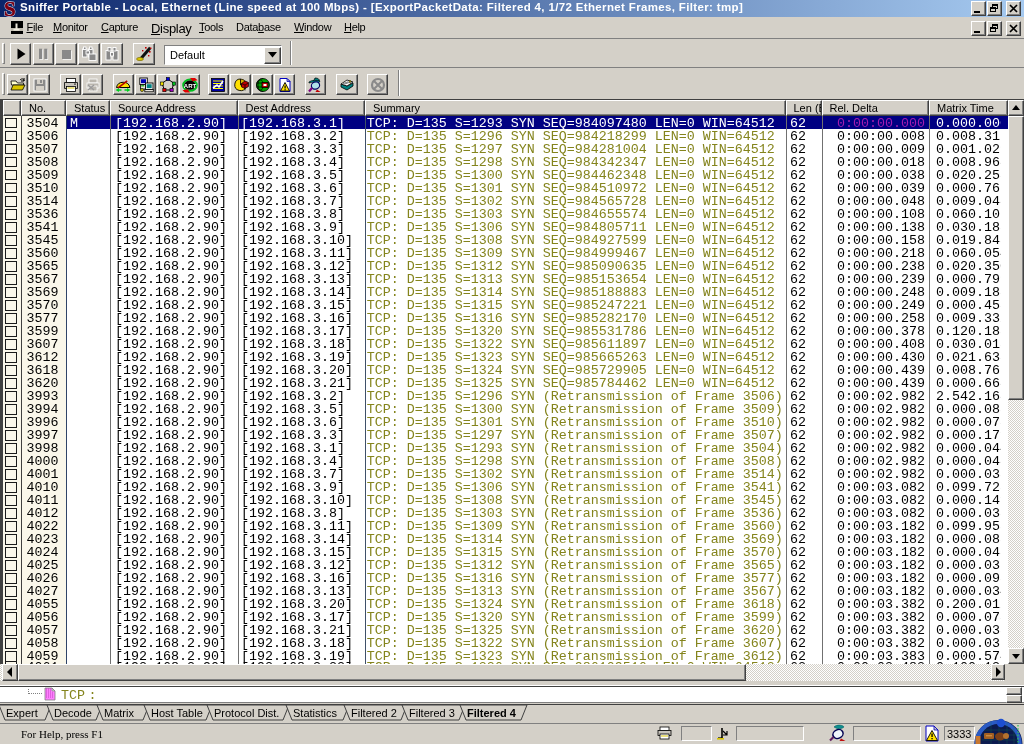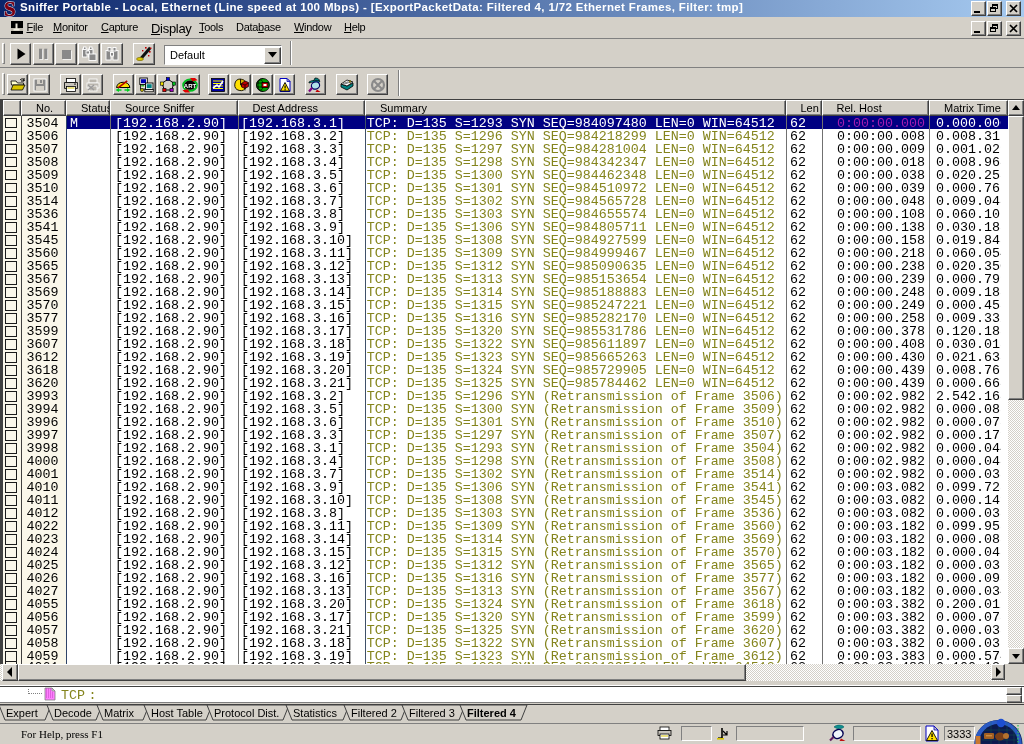--- a/index.html
+++ b/index.html
@@ -2,21 +2,21 @@
 <html><head><meta charset="utf-8">
 <style>
 * { margin:0; padding:0; box-sizing:border-box; }
 html,body { width:1024px; height:744px; overflow:hidden; }
 body { position:relative; background:#d4d0c8; font-family:"Liberation Sans",sans-serif; }
 .ab { position:absolute; }
 .btn { position:absolute; background:#d4d0c8; border-top:1px solid #fff; border-left:1px solid #fff; border-right:1px solid #404040; border-bottom:1px solid #404040; box-shadow:inset -1px -1px 0 #808080; }
 .sunk { position:absolute; border-top:1px solid #808080; border-left:1px solid #808080; border-right:1px solid #fff; border-bottom:1px solid #fff; }
 .mono { font-family:"Liberation Mono",monospace; font-size:13.33px; }
 pre.colv { position:absolute; font-family:"Liberation Mono",monospace; font-size:13.33px; line-height:13.02px; color:#000; margin:0; }
-.hdrcell { position:absolute; top:100px; height:16px; background:#d4d0c8; border-top:1px solid #fff; border-left:1px solid #fff; border-right:1px solid #404040; border-bottom:1px solid #404040; box-shadow:inset -1px -1px 0 #808080; font-size:11px; color:#000; padding:1px 0 0 14px; overflow:hidden; white-space:nowrap; }
+.hdrcell { position:absolute; top:100px; height:16px; background:#d4d0c8; border-top:1px solid #fff; border-left:1px solid #fff; border-right:1px solid #404040; border-bottom:1px solid #404040; box-shadow:inset -1px -1px 0 #808080; font-size:11px; color:#000; padding:1px 0 0 7px; overflow:hidden; white-space:nowrap; }
 .vline { position:absolute; width:1px; background:#707070; }
 .dither { background-image:repeating-conic-gradient(#ffffff 0% 25%, #d4d0c8 0% 50%); background-size:2px 2px; }
 </style></head>
 <body>
 
 <div class="ab" style="left:0;top:0;width:1024px;height:17px;background:linear-gradient(90deg,#0a246a,#a6caf0);"></div>
 <svg class="ab" style="left:2px;top:0px" width="17" height="17" viewBox="0 0 17 17">
 <text x="2" y="15.5" font-family="Liberation Serif,serif" font-size="21" font-weight="bold" fill="#7a0012" stroke="#d0d0e0" stroke-width="1.3" paint-order="stroke">S</text>
 <text x="2" y="15.5" font-family="Liberation Serif,serif" font-size="21" font-weight="bold" fill="#7a0012">S</text>
 </svg>
@@ -247,25 +247,25 @@
   </svg>
 <div class="ab" style="left:397.5px;top:70px;width:1px;height:26px;background:#808080"></div>
 <div class="ab" style="left:398.5px;top:70px;width:1px;height:26px;background:#fff"></div>
 <div class="ab" style="left:0;top:98.5px;width:1024px;height:1.5px;background:#404040"></div>
 <div class="ab" style="left:0;top:99px;width:2.5px;height:565px;background:#404040"></div>
 <div class="ab" style="left:2.5px;top:116px;width:1005.5px;height:547.5px;background:#fff;"></div>
 <div class="ab" style="left:2.5px;top:116px;width:63.5px;height:547.5px;background:#faf7ea;"></div>
 <div class="hdrcell" style="left:2.5px;width:18.5px;"></div>
 <div class="hdrcell" style="left:21px;width:45px;">No.</div>
 <div class="hdrcell" style="left:66px;width:44px;">Status</div>
-<div class="hdrcell" style="left:110px;width:127.5px;">Source Sniffer</div>
+<div class="hdrcell" style="left:110px;width:127.5px;">Source Address</div>
 <div class="hdrcell" style="left:237.5px;width:127.5px;">Dest Address</div>
 <div class="hdrcell" style="left:365px;width:420.5px;">Summary</div>
 <div class="hdrcell" style="left:785.5px;width:36.0px;">Len (B)</div>
-<div class="hdrcell" style="left:821.5px;width:107.5px;">Rel. Host</div>
+<div class="hdrcell" style="left:821.5px;width:107.5px;">Rel. Delta</div>
 <div class="hdrcell" style="left:929px;width:79px;">Matrix Time</div>
 <div class="ab" style="left:66px;top:116.4px;width:942px;height:12.6px;background:#000082;"></div>
 <div class="vline" style="left:21px;top:116px;height:547.5px;background:#404040"></div>
 <div class="vline" style="left:66px;top:116px;height:547.5px;background:#2f4468"></div>
 <div class="vline" style="left:110px;top:116px;height:547.5px;background:#707070"></div>
 <div class="vline" style="left:237.5px;top:116px;height:547.5px;background:#707070"></div>
 <div class="vline" style="left:365px;top:116px;height:547.5px;background:#3f5068"></div>
 <div class="vline" style="left:785.5px;top:116px;height:547.5px;background:#707070"></div>
 <div class="vline" style="left:821.5px;top:116px;height:547.5px;background:#707070"></div>
 <div class="vline" style="left:929px;top:116px;height:547.5px;background:#707070"></div>

